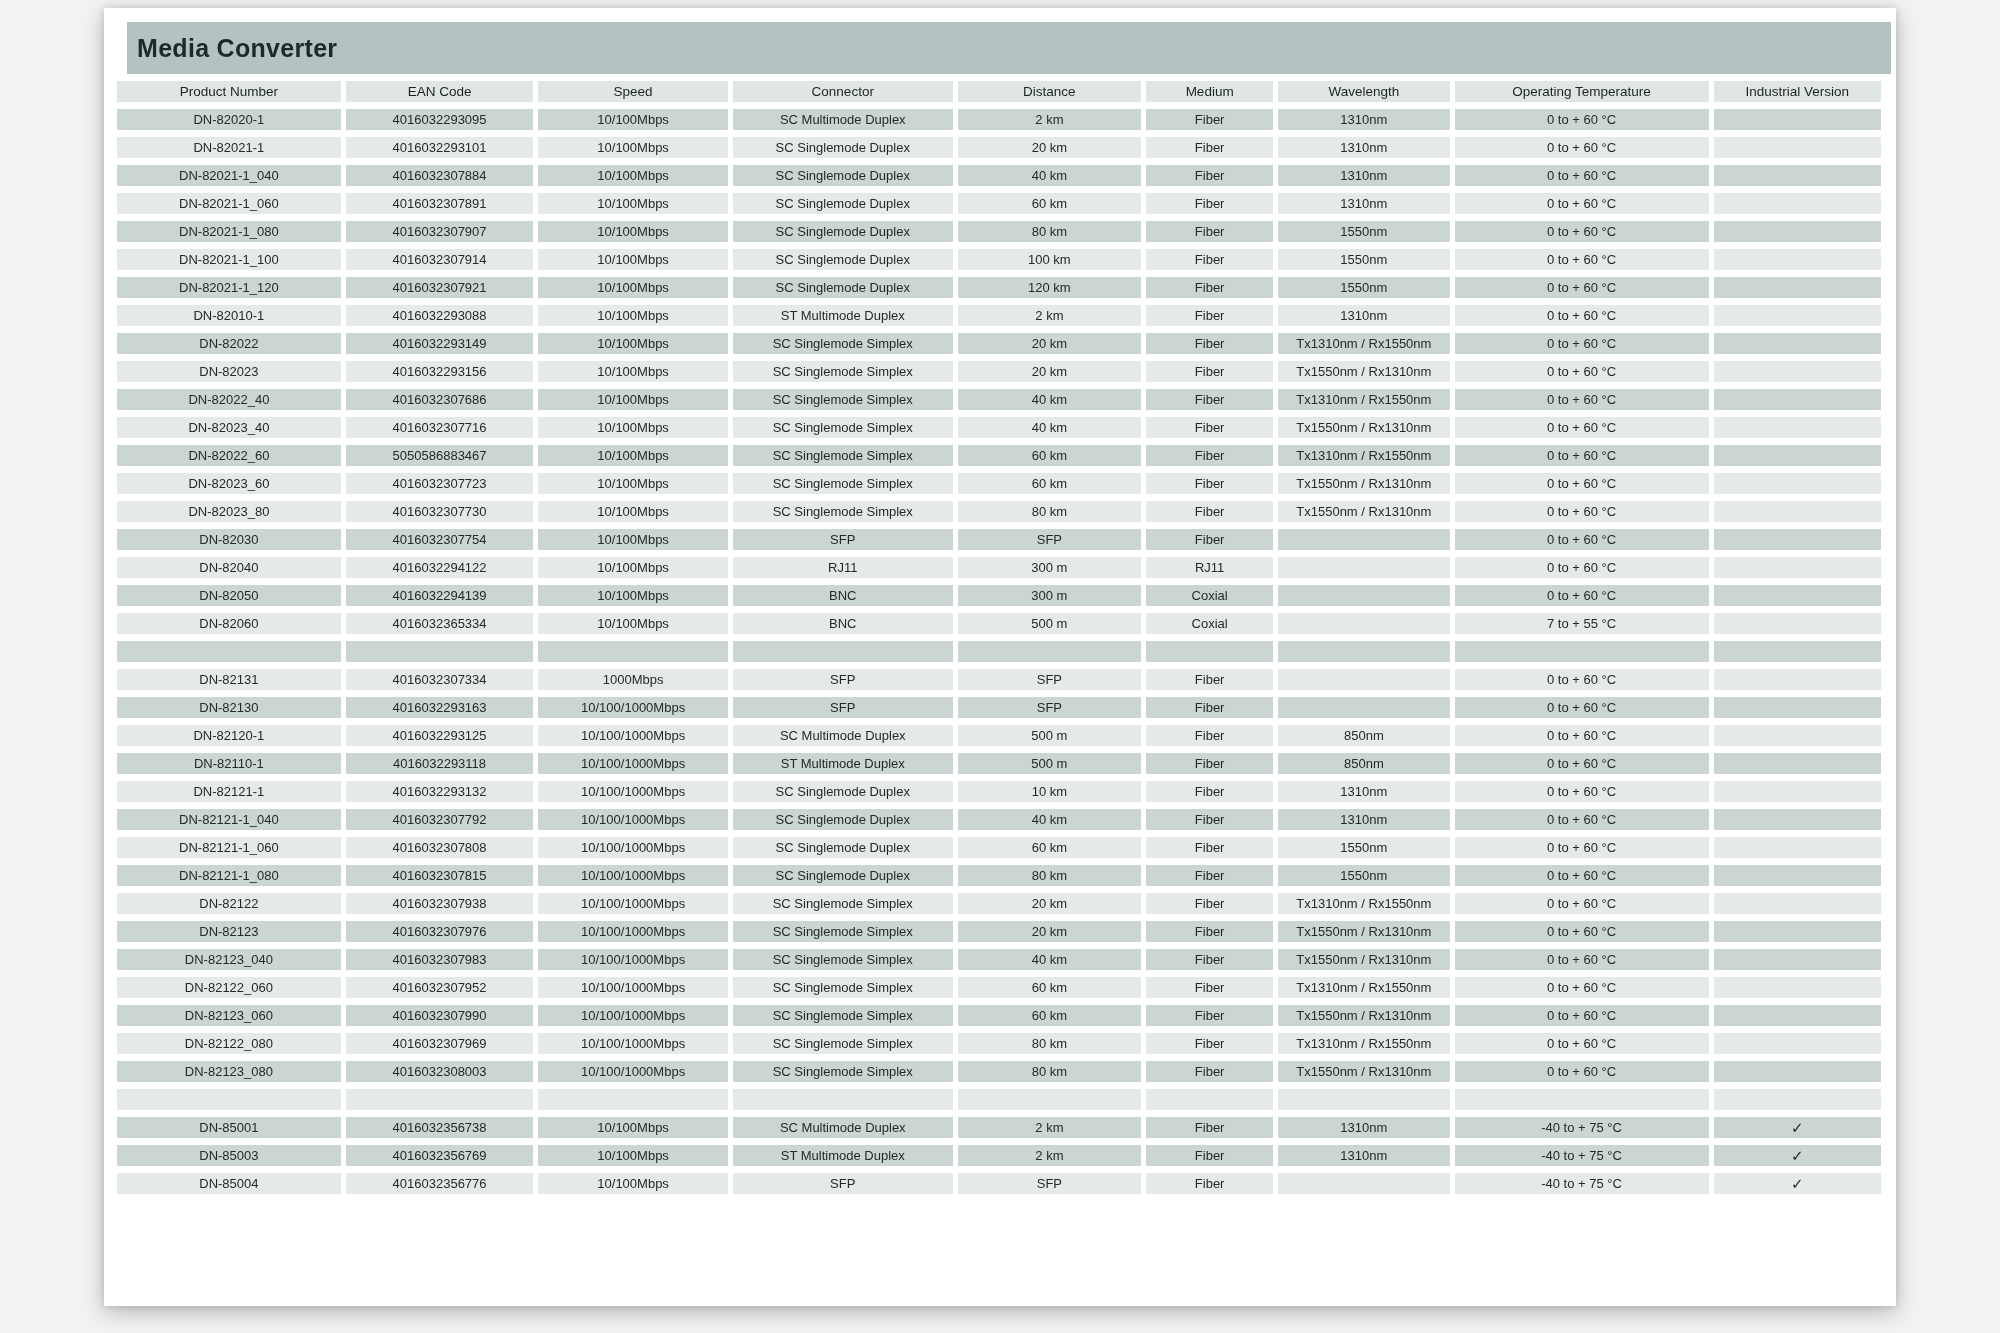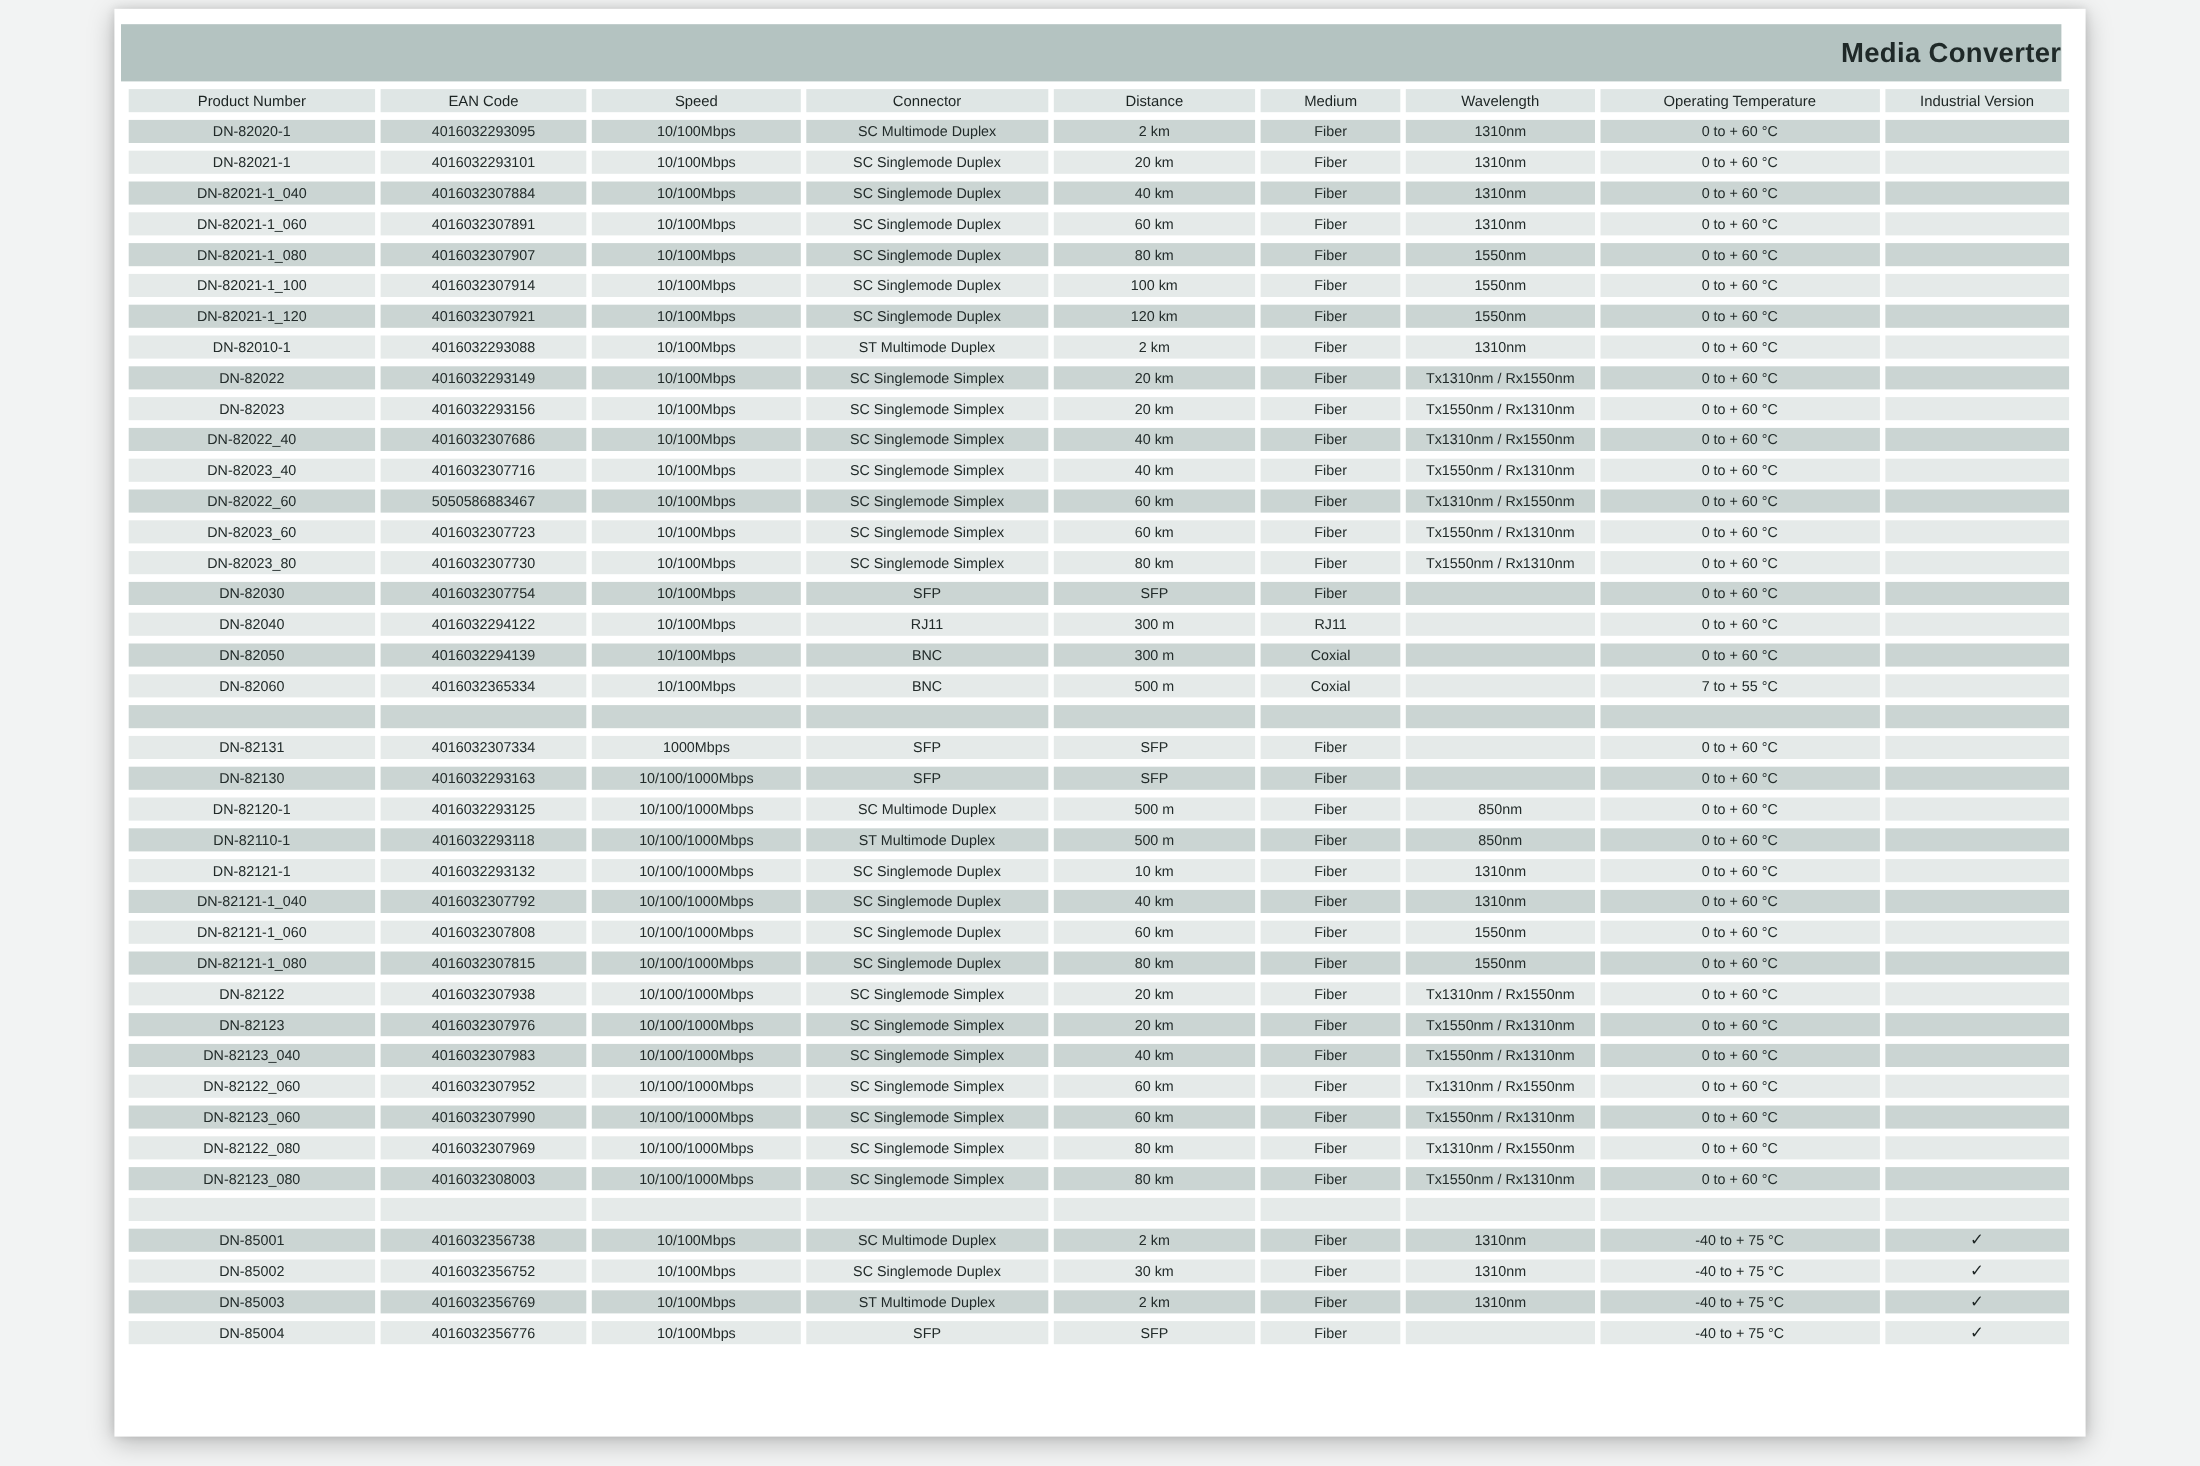--- a/index.html
+++ b/index.html
@@ -10,26 +10,25 @@
     position:relative;
     -webkit-font-smoothing:antialiased;
   }
   .card{
     position:absolute;left:104px;top:8px;
     width:1792px;height:1298px;
     background:#ffffff;
     box-shadow:0 6px 22px rgba(0,0,0,0.25), 0 0 8px rgba(0,0,0,0.12);
   }
   .title-bar{
-    position:absolute;left:6px;top:14px;width:1764px;height:52px;
+    position:absolute;left:23px;top:14px;width:1764px;height:52px;
     background:#b4c3c1;
     display:flex;align-items:center;
     box-sizing:border-box;
-    padding-left:33px;
-    justify-content:flex-end;
+    padding-left:10px;
   }
   .title-bar h1{
     margin:0;font-size:25px;font-weight:bold;color:#1f2928;letter-spacing:0.3px;
   }
   table.media{
     position:absolute;left:8px;top:66px;
     border-collapse:separate;
     border-spacing:5px 7px;
     table-layout:fixed;
     width:1774px;
@@ -486,31 +485,20 @@
           <td class="dark">4016032356738</td>
           <td class="dark">10/100Mbps</td>
           <td class="dark">SC Multimode Duplex</td>
           <td class="dark">2 km</td>
           <td class="dark">Fiber</td>
           <td class="dark">1310nm</td>
           <td class="dark">-40 to + 75 °C</td>
           <td class="dark"><span class="check">✓</span></td>
         </tr>
         <tr>
-          <td class="light pn">DN-85002</td>
-          <td class="light">4016032356752</td>
-          <td class="light">10/100Mbps</td>
-          <td class="light">SC Singlemode Duplex</td>
-          <td class="light">30 km</td>
-          <td class="light">Fiber</td>
-          <td class="light">1310nm</td>
-          <td class="light">-40 to + 75 °C</td>
-          <td class="light"><span class="check">✓</span></td>
-        </tr>
-        <tr>
           <td class="dark pn">DN-85003</td>
           <td class="dark">4016032356769</td>
           <td class="dark">10/100Mbps</td>
           <td class="dark">ST Multimode Duplex</td>
           <td class="dark">2 km</td>
           <td class="dark">Fiber</td>
           <td class="dark">1310nm</td>
           <td class="dark">-40 to + 75 °C</td>
           <td class="dark"><span class="check">✓</span></td>
         </tr>

